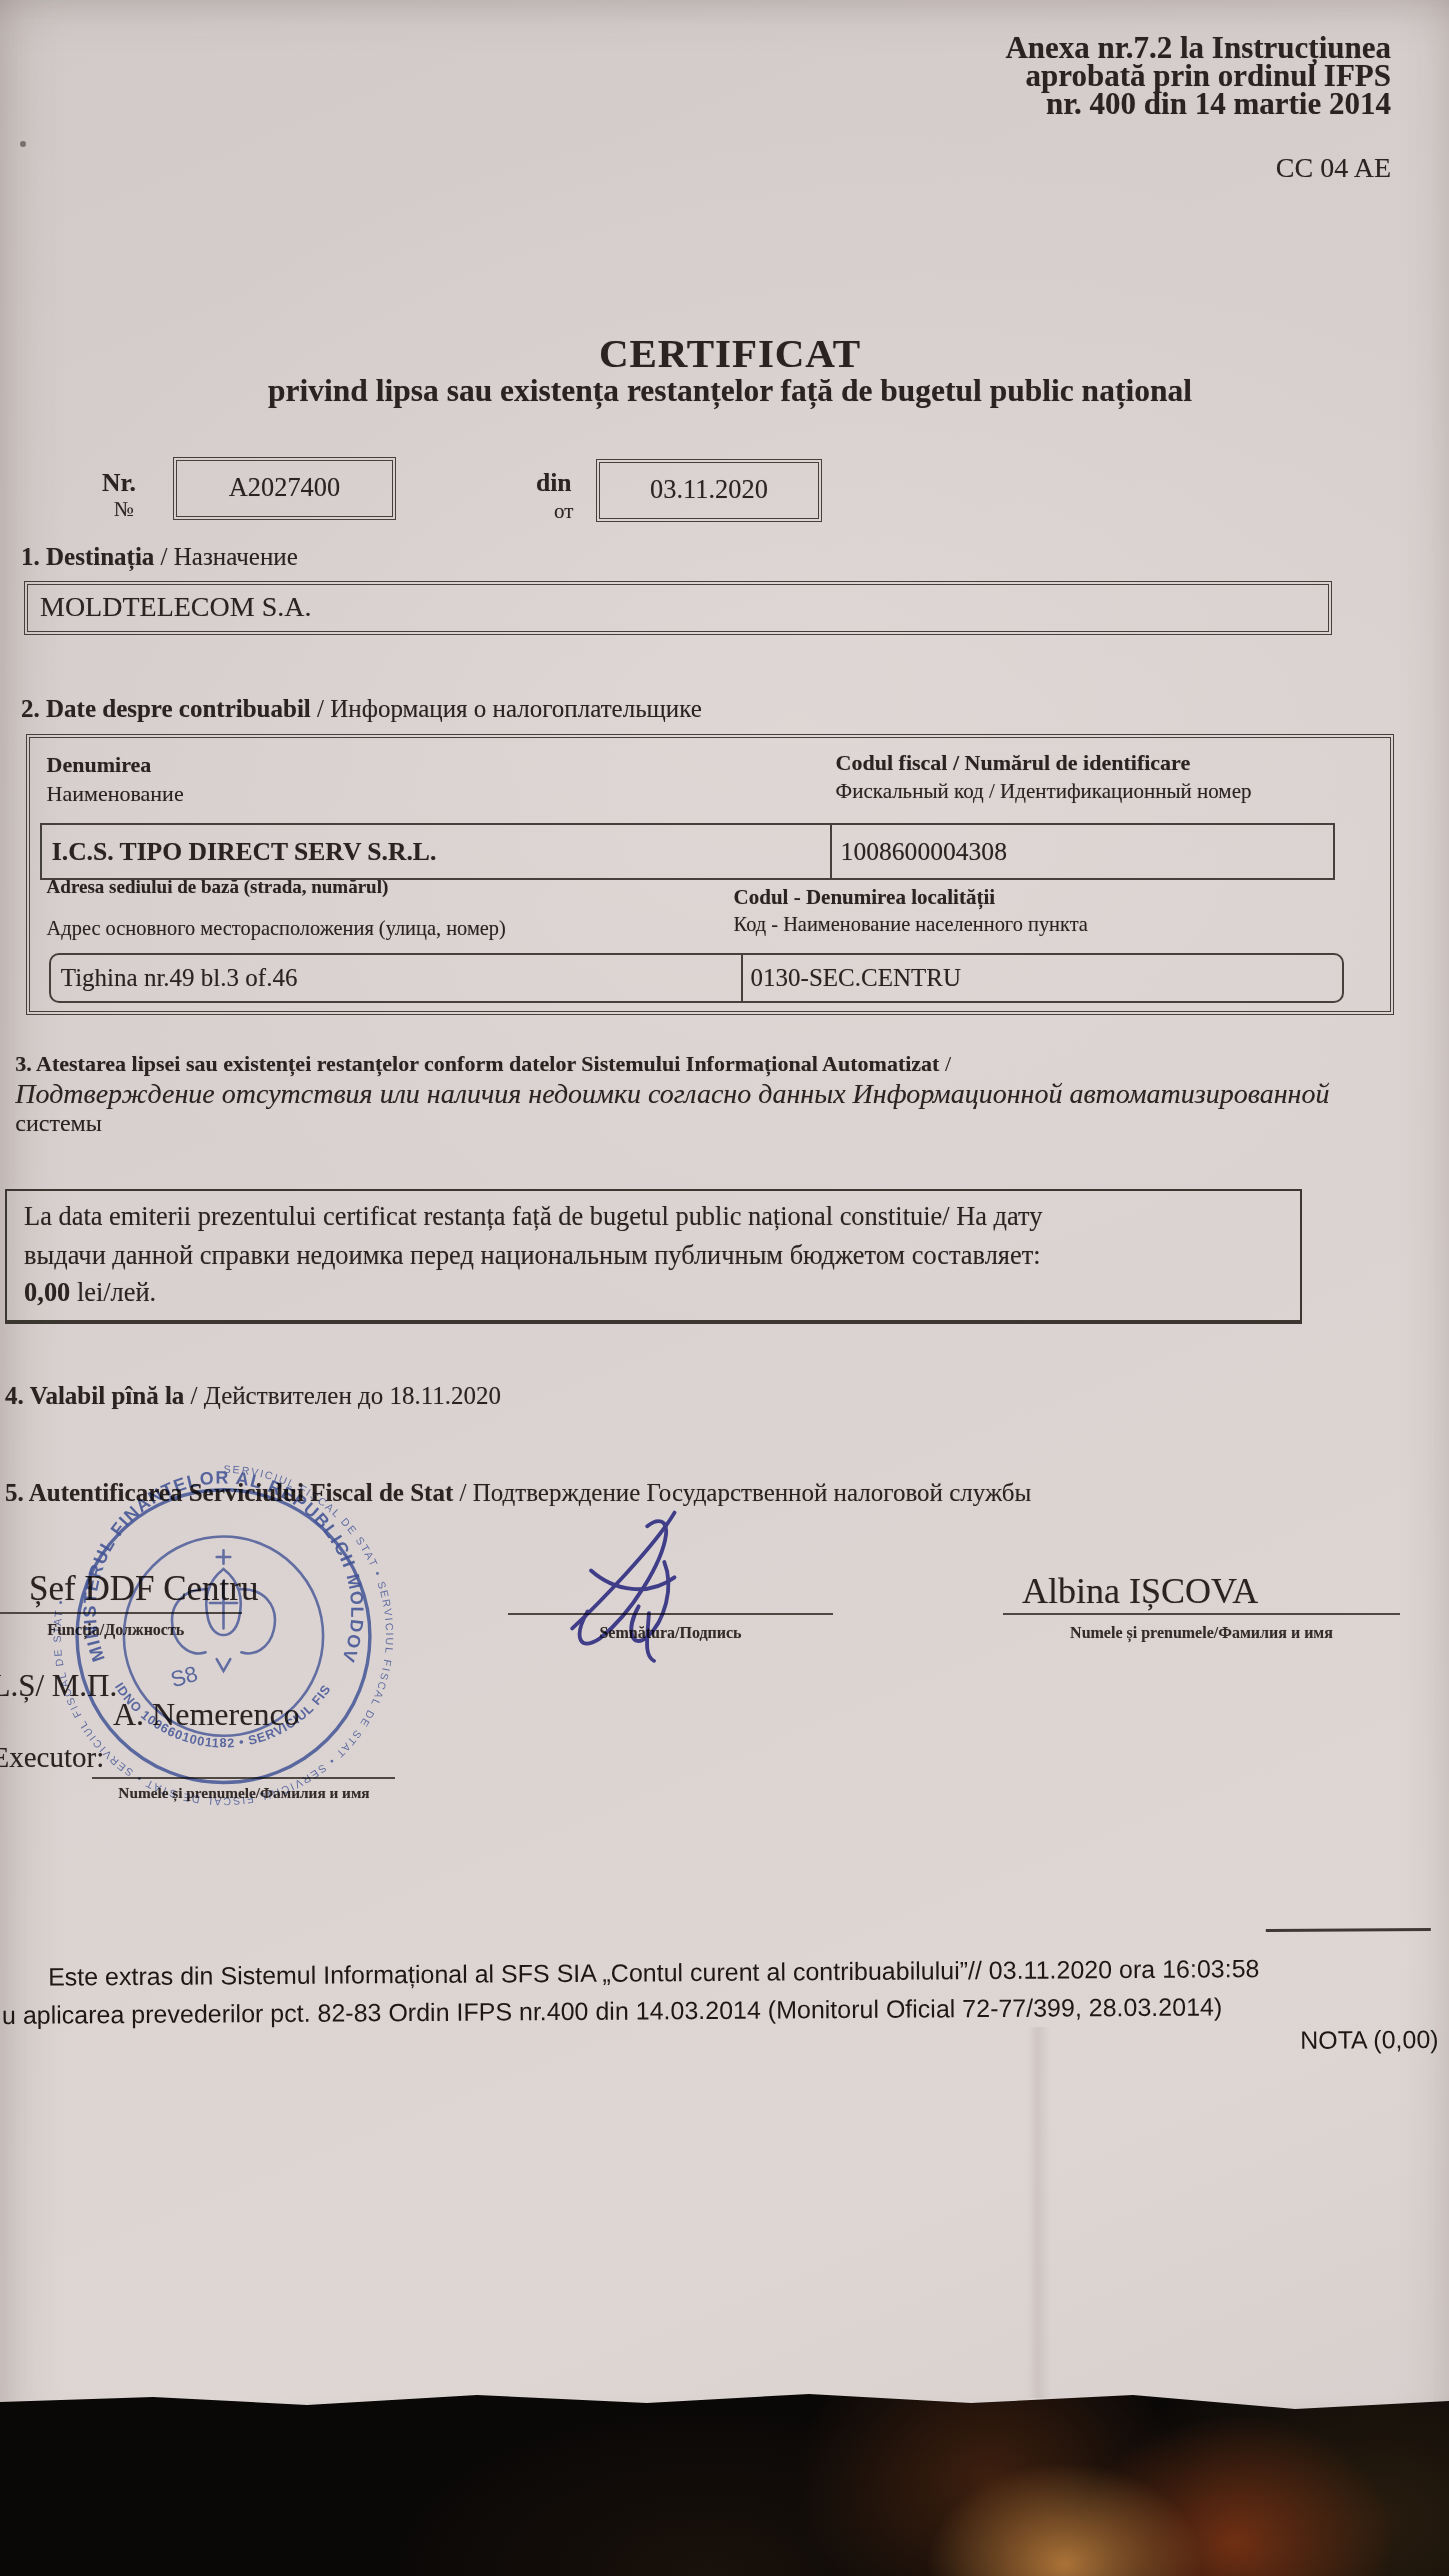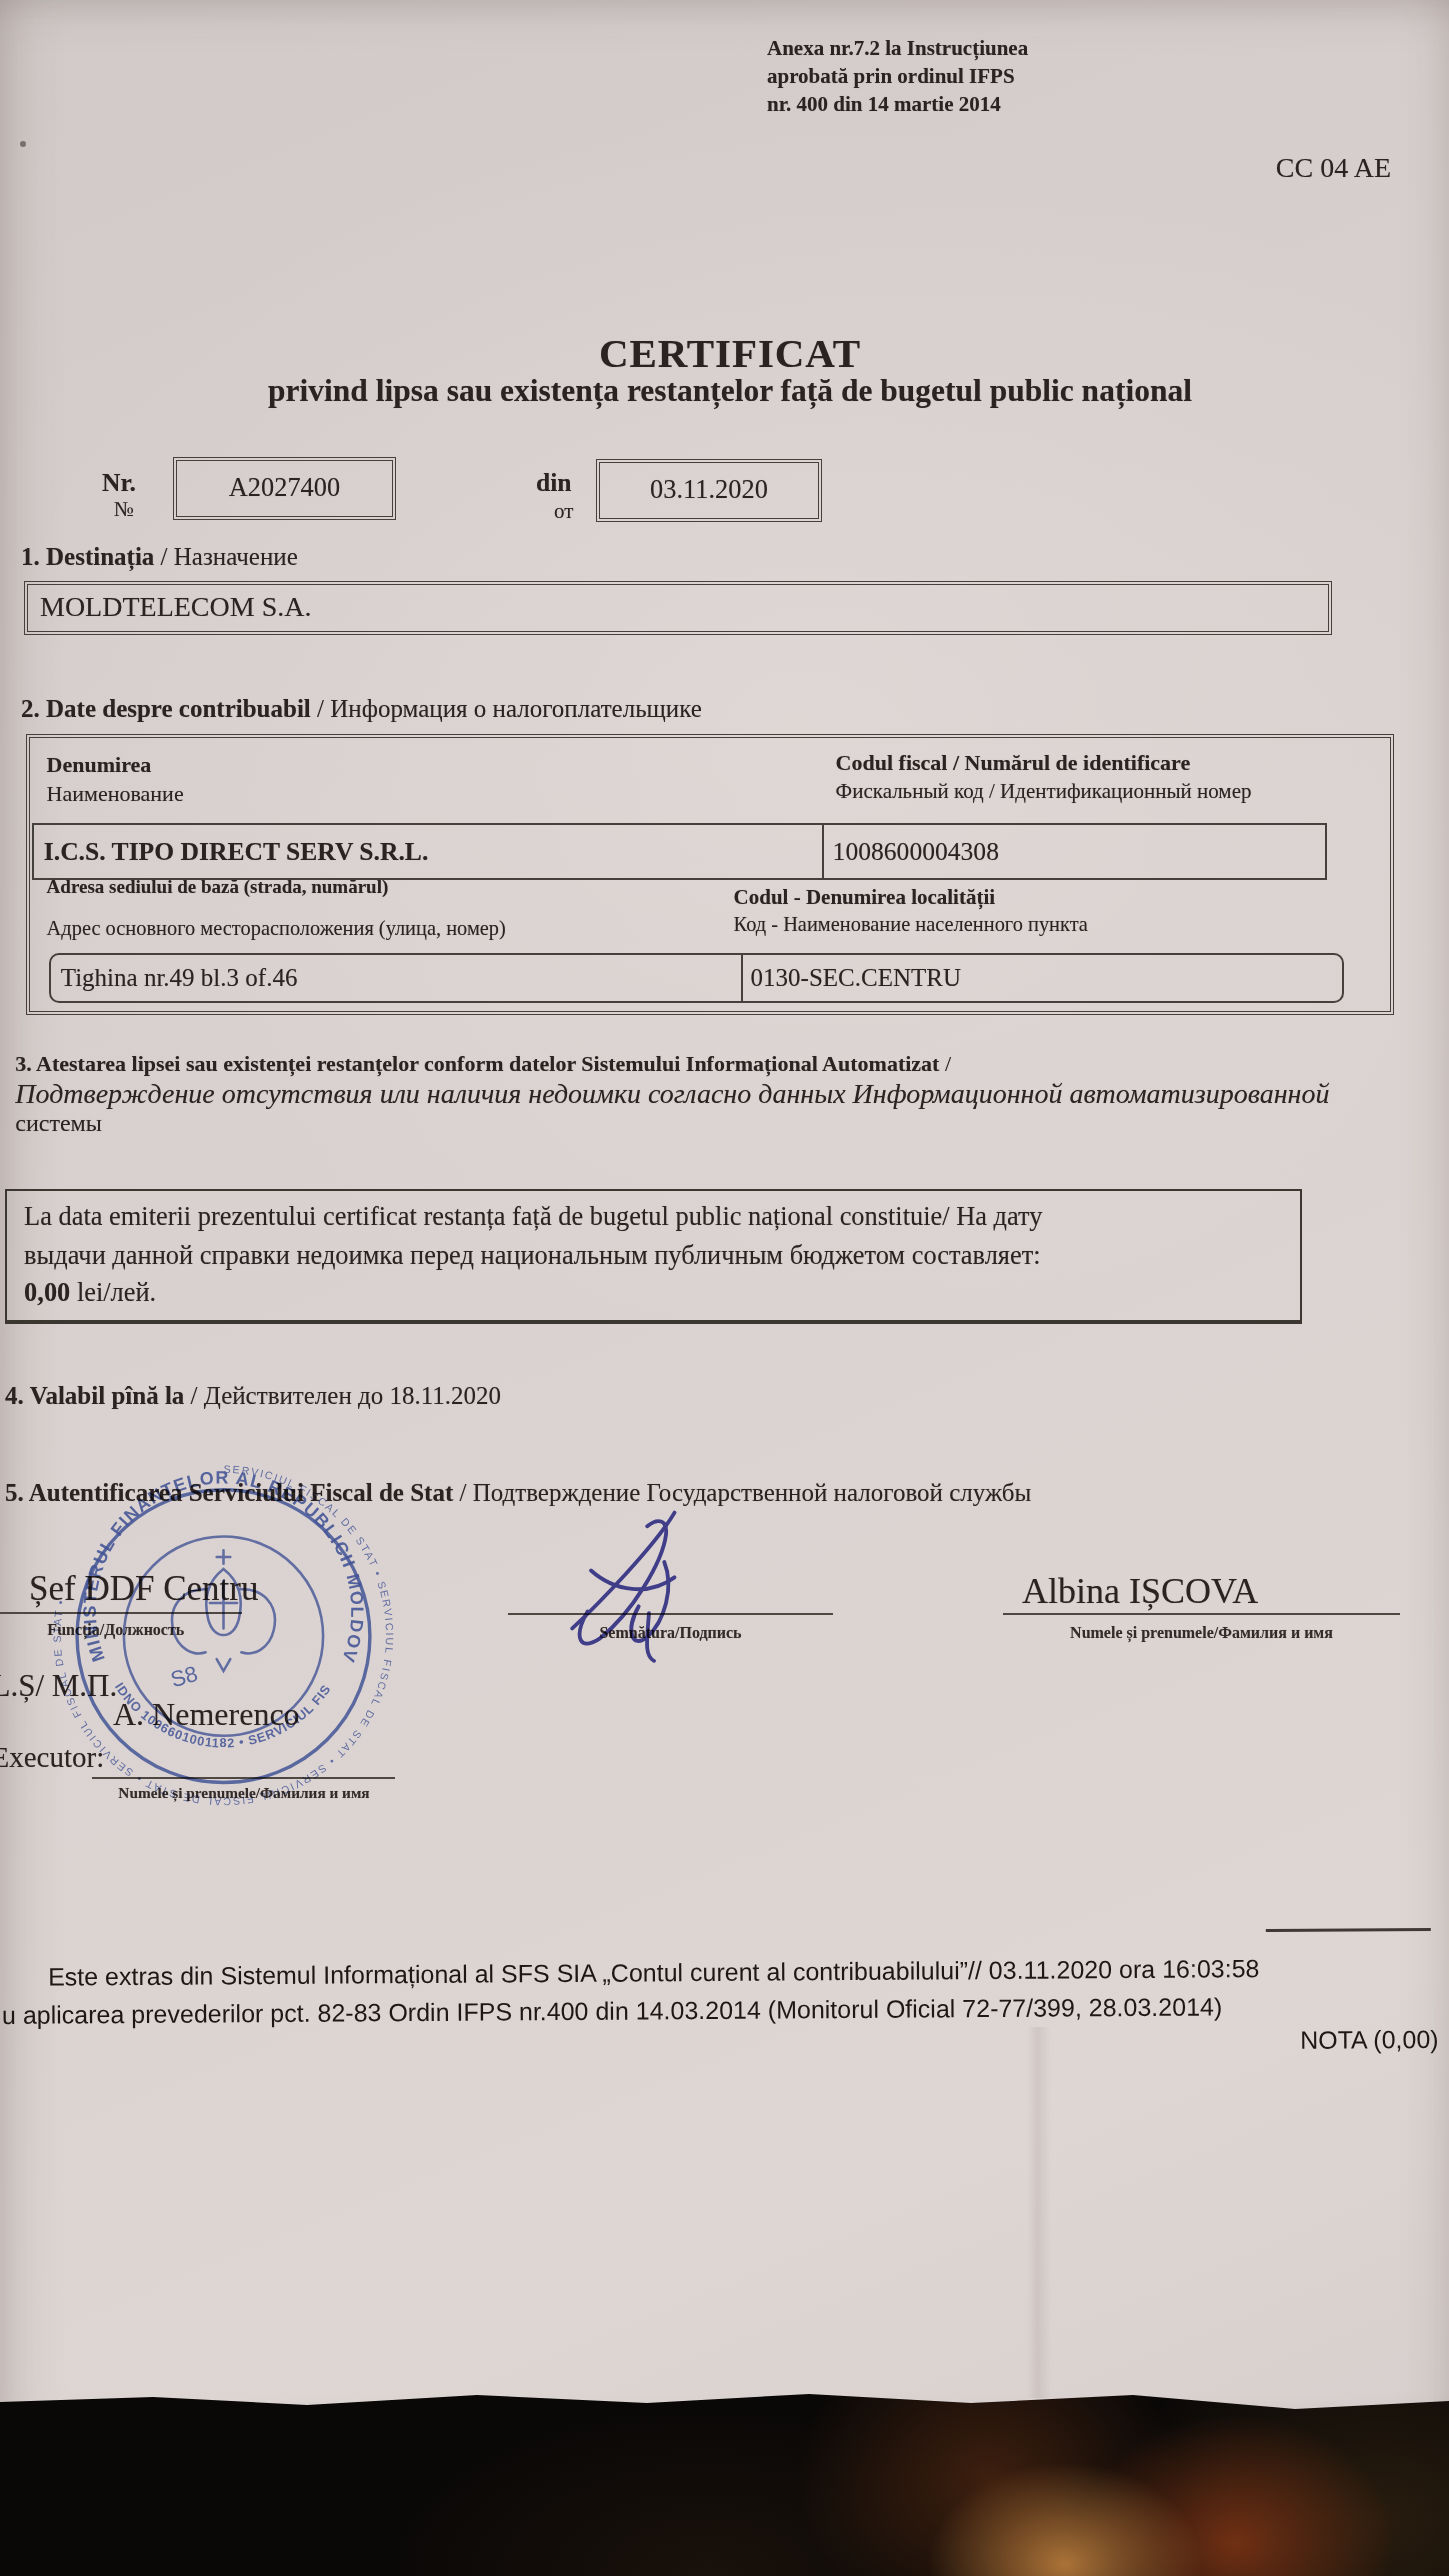--- a/index.html
+++ b/index.html
@@ -49,21 +49,21 @@
 </head>
 <body>
 
 <div class="table-bg"></div>
 
 <div class="paper">
 
   <div class="speck"></div>
   <div class="crease"></div>
 
-  <div class="abs ink b" style="left:767px;top:34px;width:624px;text-align:left;font-size:21px;line-height:28px;">
+  <div class="abs ink b" style="left:767px;top:34px;width:624px;text-align:right;font-size:31px;line-height:28px;">
     <div>Anexa nr.7.2 la Instrucțiunea</div>
     <div>aprobată prin ordinul IFPS</div>
     <div>nr. 400 din 14 martie 2014</div>
   </div>
   <div class="abs ink" style="left:767px;top:152px;width:624px;text-align:right;font-size:28px;">CC 04 AE</div>
 
   <div class="abs ink b" style="left:0;top:329px;width:1460px;text-align:center;font-size:41px;letter-spacing:0.9px;">CERTIFICAT</div>
   <div class="abs ink b" style="left:0;top:373px;width:1460px;text-align:center;font-size:31.5px;">privind lipsa sau existența restanțelor față de bugetul public național</div>
 
   <div class="abs ink b" style="left:102px;top:468px;font-size:25.6px;">Nr.</div>
@@ -87,21 +87,21 @@
   <div class="abs ink" style="left:21px;top:695px;font-size:25px;">
     <span class="b">2. Date despre contribuabil</span><span> / Информация о налогоплательщике</span>
   </div>
 
   <div class="abs dbox" style="left:25.6px;top:734px;width:1360px;height:273px;position:absolute;">
     <div class="abs ink b" style="left:17px;top:13.6px;font-size:22px;">Denumirea</div>
     <div class="abs ink" style="left:17px;top:43px;font-size:22px;">Наименование</div>
     <div class="abs ink b" style="left:806px;top:12px;font-size:22px;">Codul fiscal / Numărul de identificare</div>
     <div class="abs ink" style="left:806px;top:41px;font-size:21px;">Фискальный код / Идентификационный номер</div>
 
-    <div class="abs sbox" style="left:2px;top:85px;width:1291px;height:53px;">
+    <div class="abs sbox" style="left:10px;top:85px;width:1291px;height:53px;">
       <div class="abs" style="left:788px;top:0;width:2.1px;height:100%;background:#45403b;"></div>
       <div class="ink b flexrow" style="position:absolute;left:10.2px;top:0;height:100%;font-size:25.6px;">I.C.S. TIPO DIRECT SERV S.R.L.</div>
       <div class="ink flexrow" style="position:absolute;left:799px;top:0;height:100%;font-size:25.6px;">1008600004308</div>
     </div>
 
     <div class="abs ink b" style="left:17px;top:138px;font-size:19px;">Adresa sediului de bază (strada, numărul)</div>
     <div class="abs ink" style="left:17px;top:179px;font-size:20.4px;">Адрес основного месторасположения  (улица, номер)</div>
     <div class="abs ink b" style="left:704px;top:147px;font-size:21px;">Codul - Denumirea localității</div>
     <div class="abs ink" style="left:704px;top:175px;font-size:20.4px;">Код - Наименование населенного пункта</div>
 

